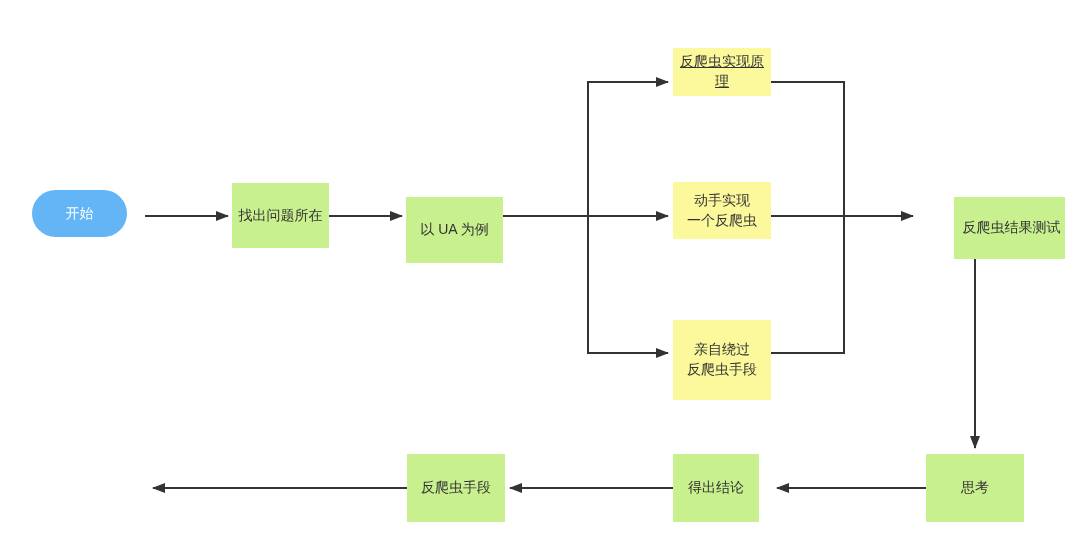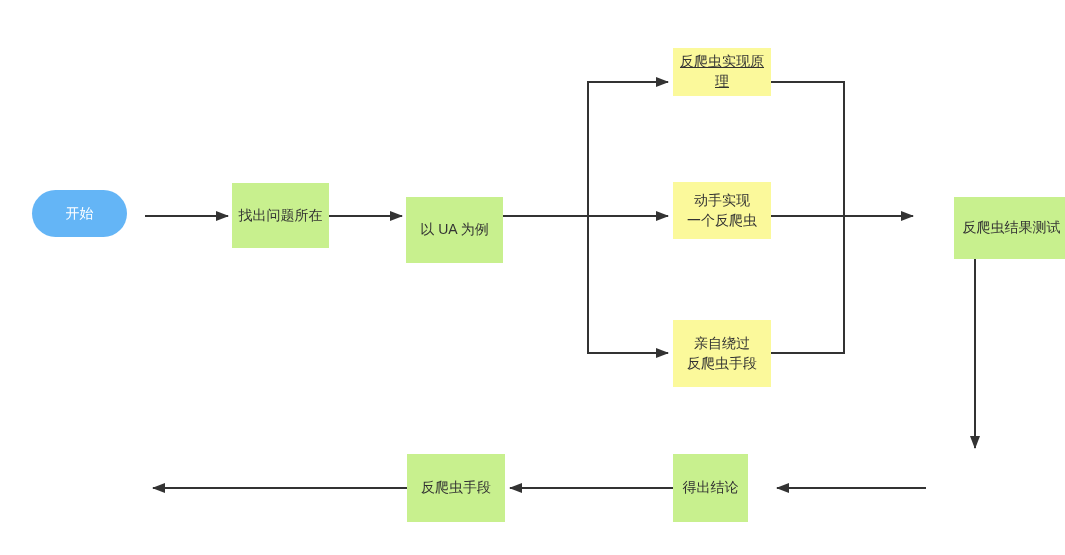--- a/index.html
+++ b/index.html
@@ -53,24 +53,24 @@
     border-radius: 24px;
   }
   .node.process { background: var(--process-fill); }
   .node.subtopic { background: var(--subtopic-fill); }
 
   #node-start    { left: 32px;  top: 190px; width: 95px;  height: 47px; }
   #node-find     { left: 232px; top: 183px; width: 97px;  height: 65px; }
   #node-ua       { left: 406px; top: 183px; width: 97px;  height: 66px; margin-top: 14px; }
   #node-principle{ left: 673px; top: 48px;  width: 98px;  height: 48px; text-decoration: underline; }
   #node-build    { left: 673px; top: 182px; width: 98px;  height: 57px; }
-  #node-bypass   { left: 673px; top: 320px; width: 98px;  height: 67px; }
+  #node-bypass   { left: 673px; top: 320px; width: 98px;  height: 80px; }
   #node-test     { left: 918px; top: 197px; width: 115px; height: 62px; margin-left: 36px; }
   #node-think    { left: 926px; top: 454px; width: 98px;  height: 68px; }
-  #node-conclude { left: 673px; top: 454px; width: 75px;  height: 68px; }
+  #node-conclude { left: 673px; top: 454px; width: 86px;  height: 68px; }
   #node-report   { left: 407px; top: 454px; width: 98px;  height: 68px; }
   #node-done     { left: 50px;  top: 465px; width: 98px;  height: 47px; }
 </style>
 </head>
 <body>
 
 <div class="canvas">
 
   <svg class="edges" viewBox="0 0 1065 555" xmlns="http://www.w3.org/2000/svg">
     <defs>
@@ -102,19 +102,20 @@
 理</div>
 
   <div id="node-build" class="node subtopic">动手实现
 一个反爬虫</div>
 
   <div id="node-bypass" class="node subtopic">亲自绕过
 反爬虫手段</div>
 
   <div id="node-test" class="node process">反爬虫结果测试</div>
 
+  <div id="node-think" class="node process">思考</div>
 
   <div id="node-conclude" class="node process">得出结论</div>
 
   <div id="node-report" class="node process">反爬虫手段</div>
 
 
 </div>
 
 </body></html>

